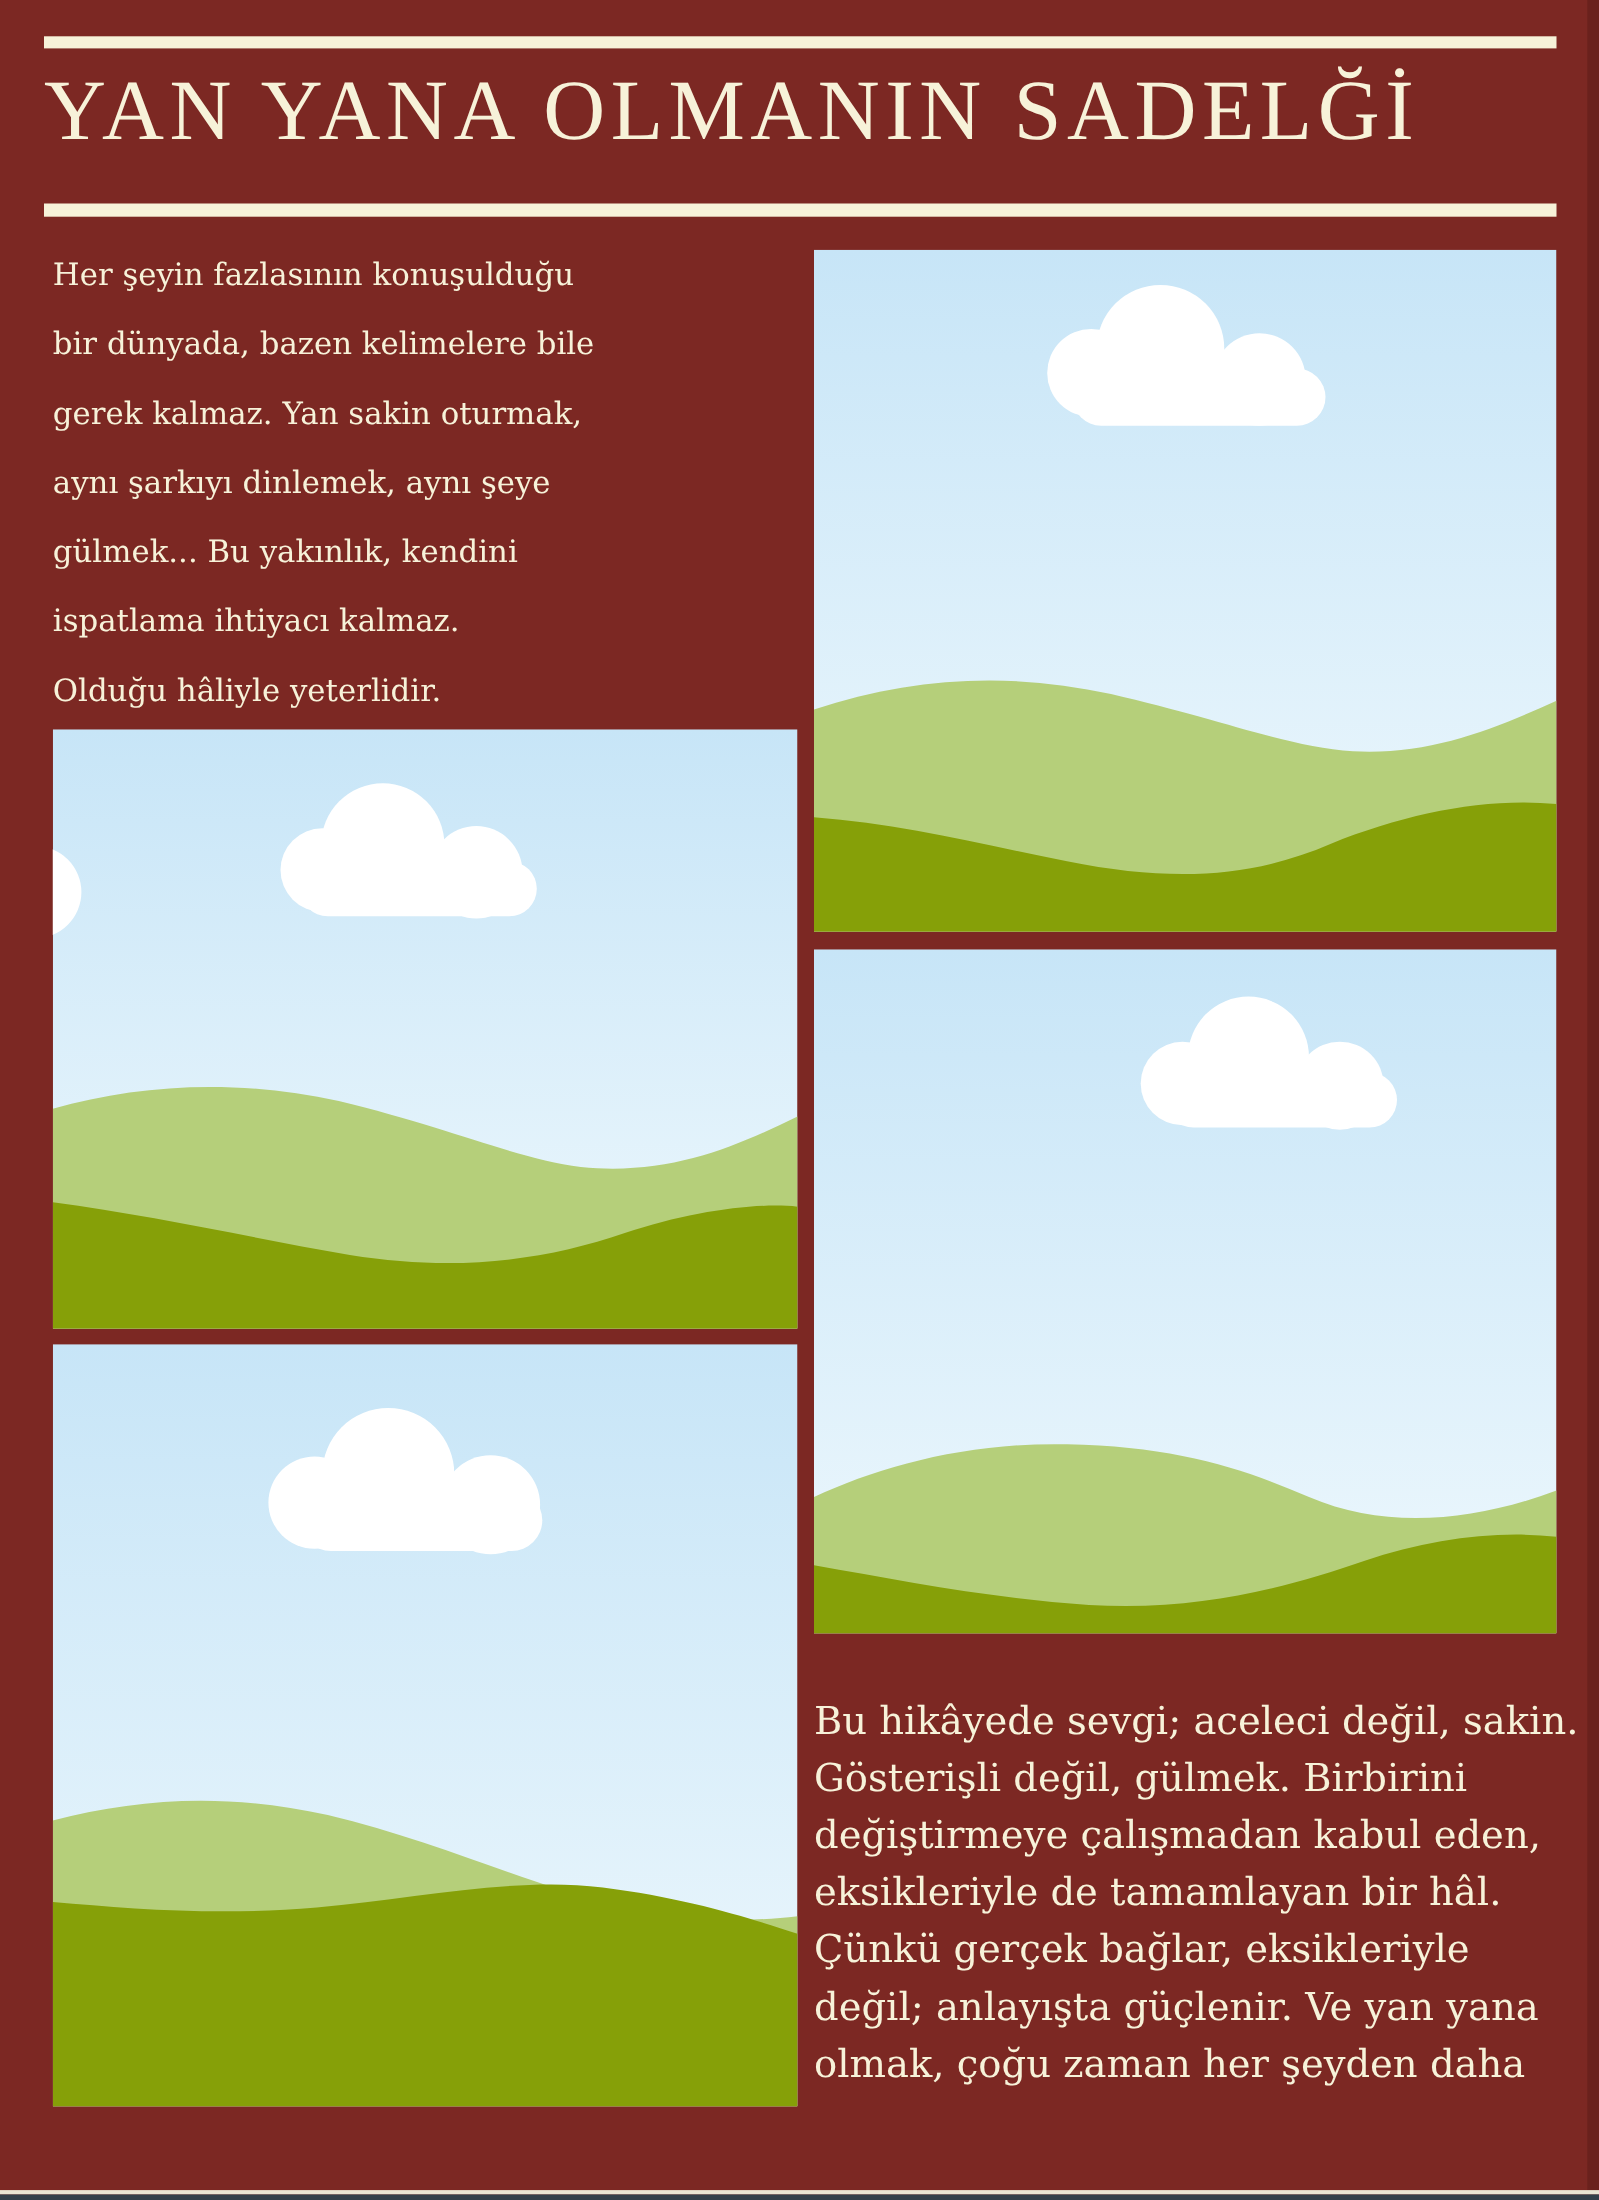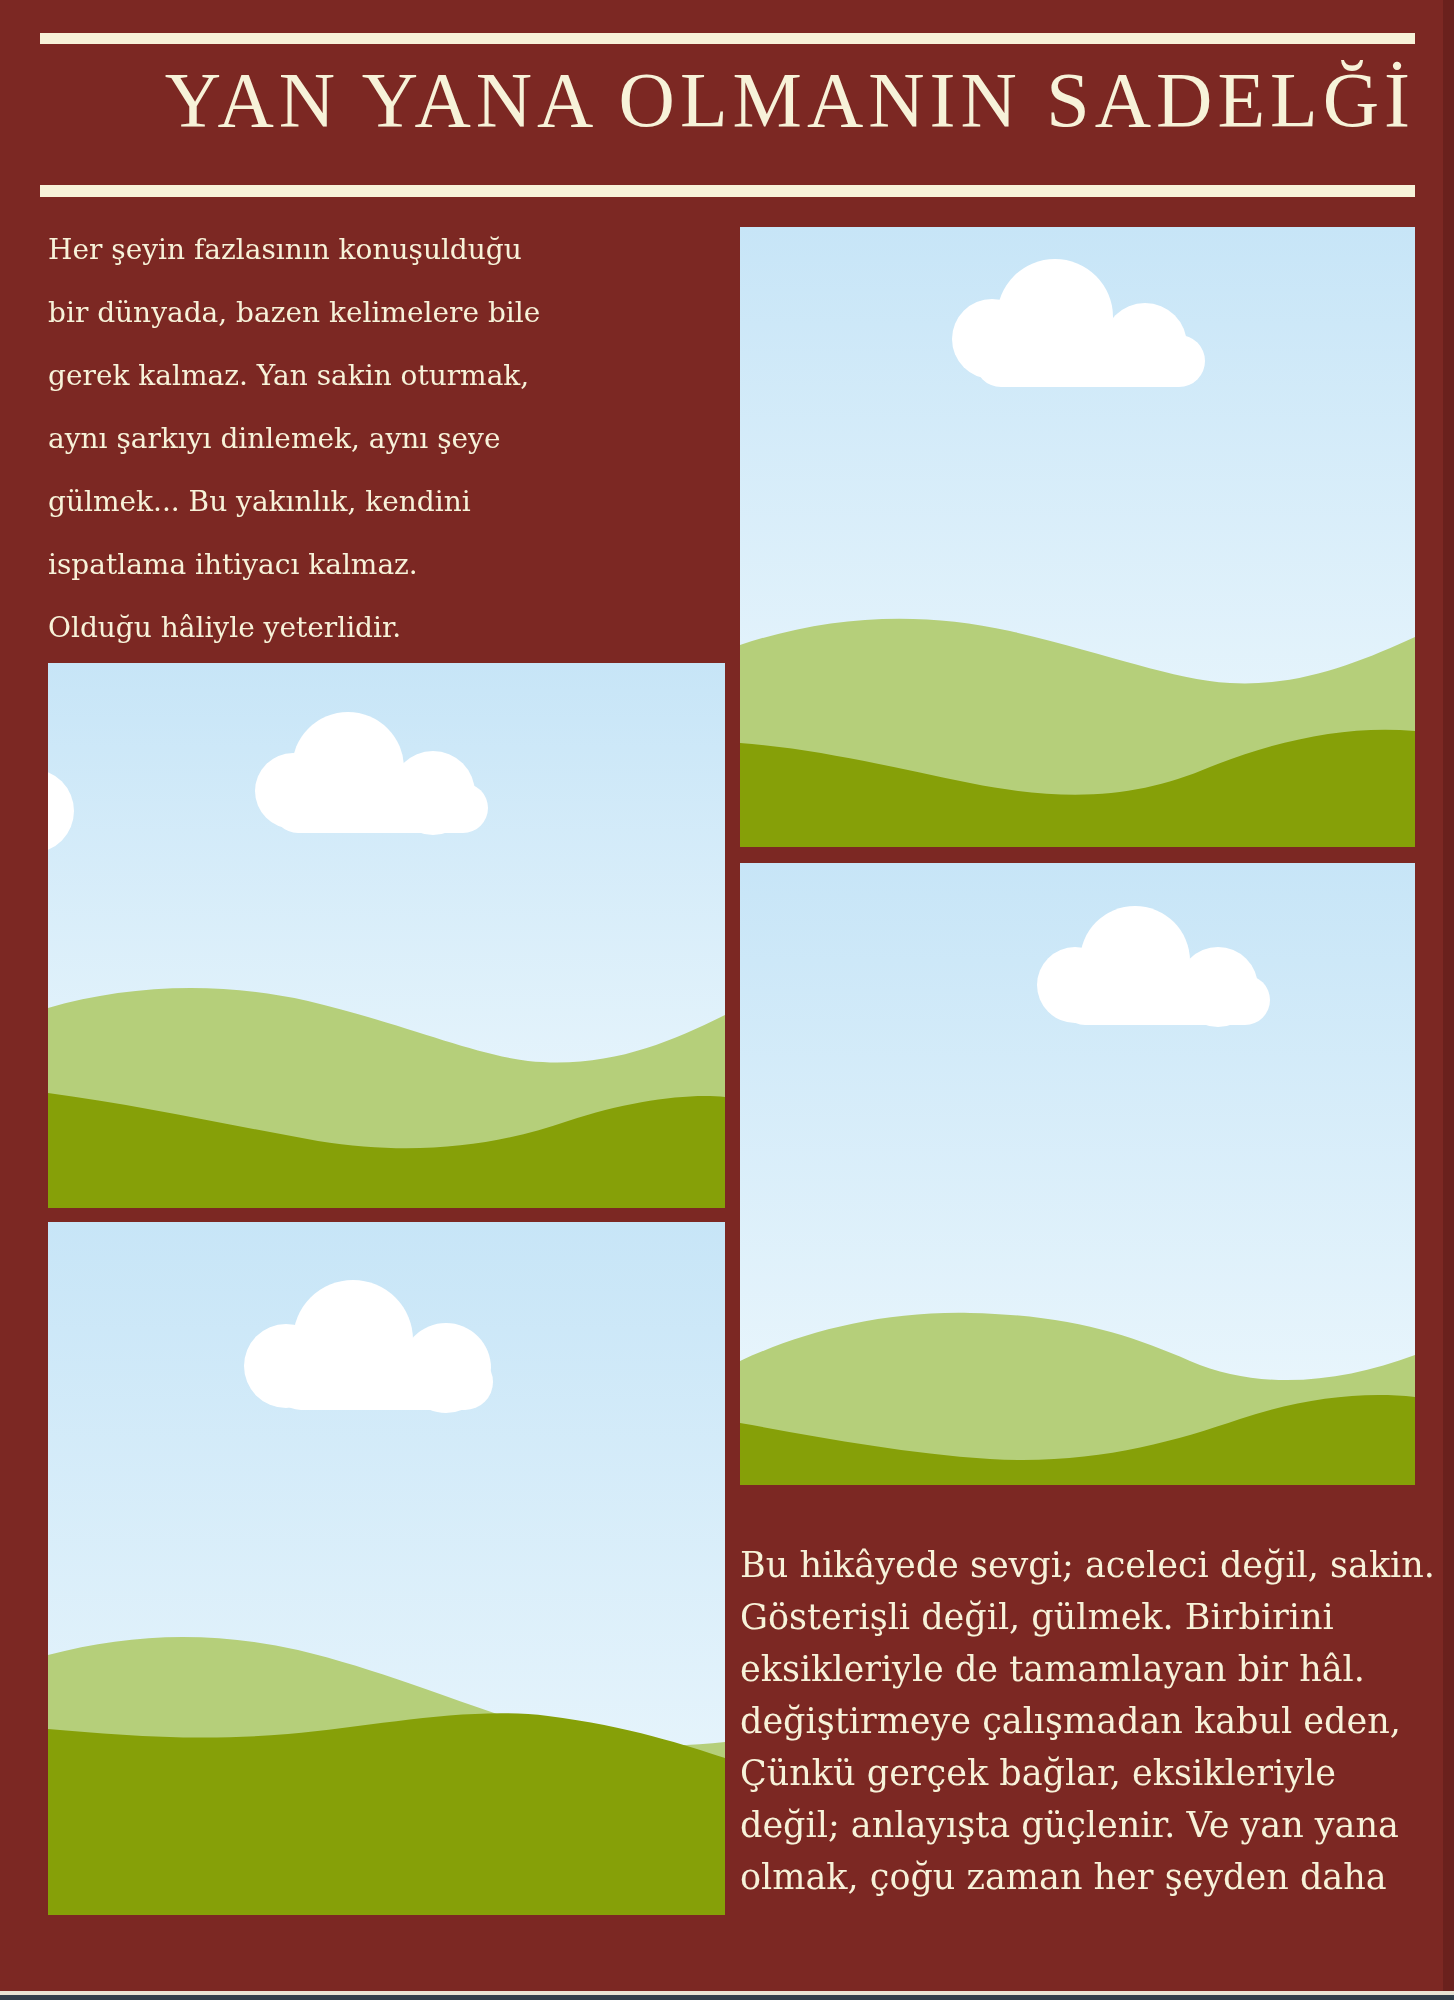--- a/index.html
+++ b/index.html
@@ -6,21 +6,21 @@
   .page{
     position:relative;width:1454px;height:2000px;overflow:hidden;
     background:var(--background,#7c2823);
     font-family:"DejaVu Serif", serif;
   }
   .rule{position:absolute;left:40px;width:1375px;background:var(--cream,#f7f2d9);}
   .rule-top{top:33px;height:11px;}
   .rule-under-title{top:185px;height:12px;}
   .title{
     position:absolute;left:40px;top:40px;width:1375px;height:120px;margin:0;
-    line-height:120px;text-align:right;
+    line-height:120px;text-align:left;
     font-family:"Liberation Serif", serif;font-weight:400;
     font-size:78px;letter-spacing:5px;color:var(--cream,#f7f2d9);
     white-space:nowrap;
   }
   .textblock{position:absolute;color:var(--cream,#f7f2d9);}
   .textblock .tline{white-space:nowrap;}
   .intro{left:48px;top:218px;width:700px;font-size:28px;line-height:63px;}
   .outro{left:740px;top:1539px;width:695px;font-size:35px;line-height:52px;}
   .panel{position:absolute;margin:0;padding:0;}
   .panel svg{display:block;width:100%;height:100%;}
@@ -121,22 +121,22 @@
         <rect x="225" y="132" width="220" height="56" rx="28"></rect>
       </g>
       <path class="hill-light" d="M0,433 C80,412 160,408 250,428 C350,452 430,490 510,510 C570,524 630,526 677,520 L677,693 L0,693 Z"></path>
       <path class="hill-dark" d="M0,507 C70,513 150,520 240,512 C330,504 420,484 500,494 C580,504 640,524 677,536 L677,693 L0,693 Z"></path>
     </svg>
   </figure>
 
   <div class="textblock outro">
     <div class="tline">Bu hikâyede sevgi; aceleci değil, sakin.</div>
     <div class="tline">Gösterişli değil, gülmek. Birbirini</div>
+    <div class="tline">değiştirmeye çalışmadan kabul eden,</div>
     <div class="tline">eksikleriyle de tamamlayan bir hâl.</div>
-    <div class="tline">değiştirmeye çalışmadan kabul eden,</div>
     <div class="tline">Çünkü gerçek bağlar, eksikleriyle</div>
     <div class="tline">değil; anlayışta güçlenir. Ve yan yana</div>
     <div class="tline">olmak, çoğu zaman her şeyden daha</div>
   </div>
 
   <div class="edge-right"></div>
   <div class="edge-bottom-light"></div>
   <div class="edge-bottom-dark"></div>
 
 </div>

